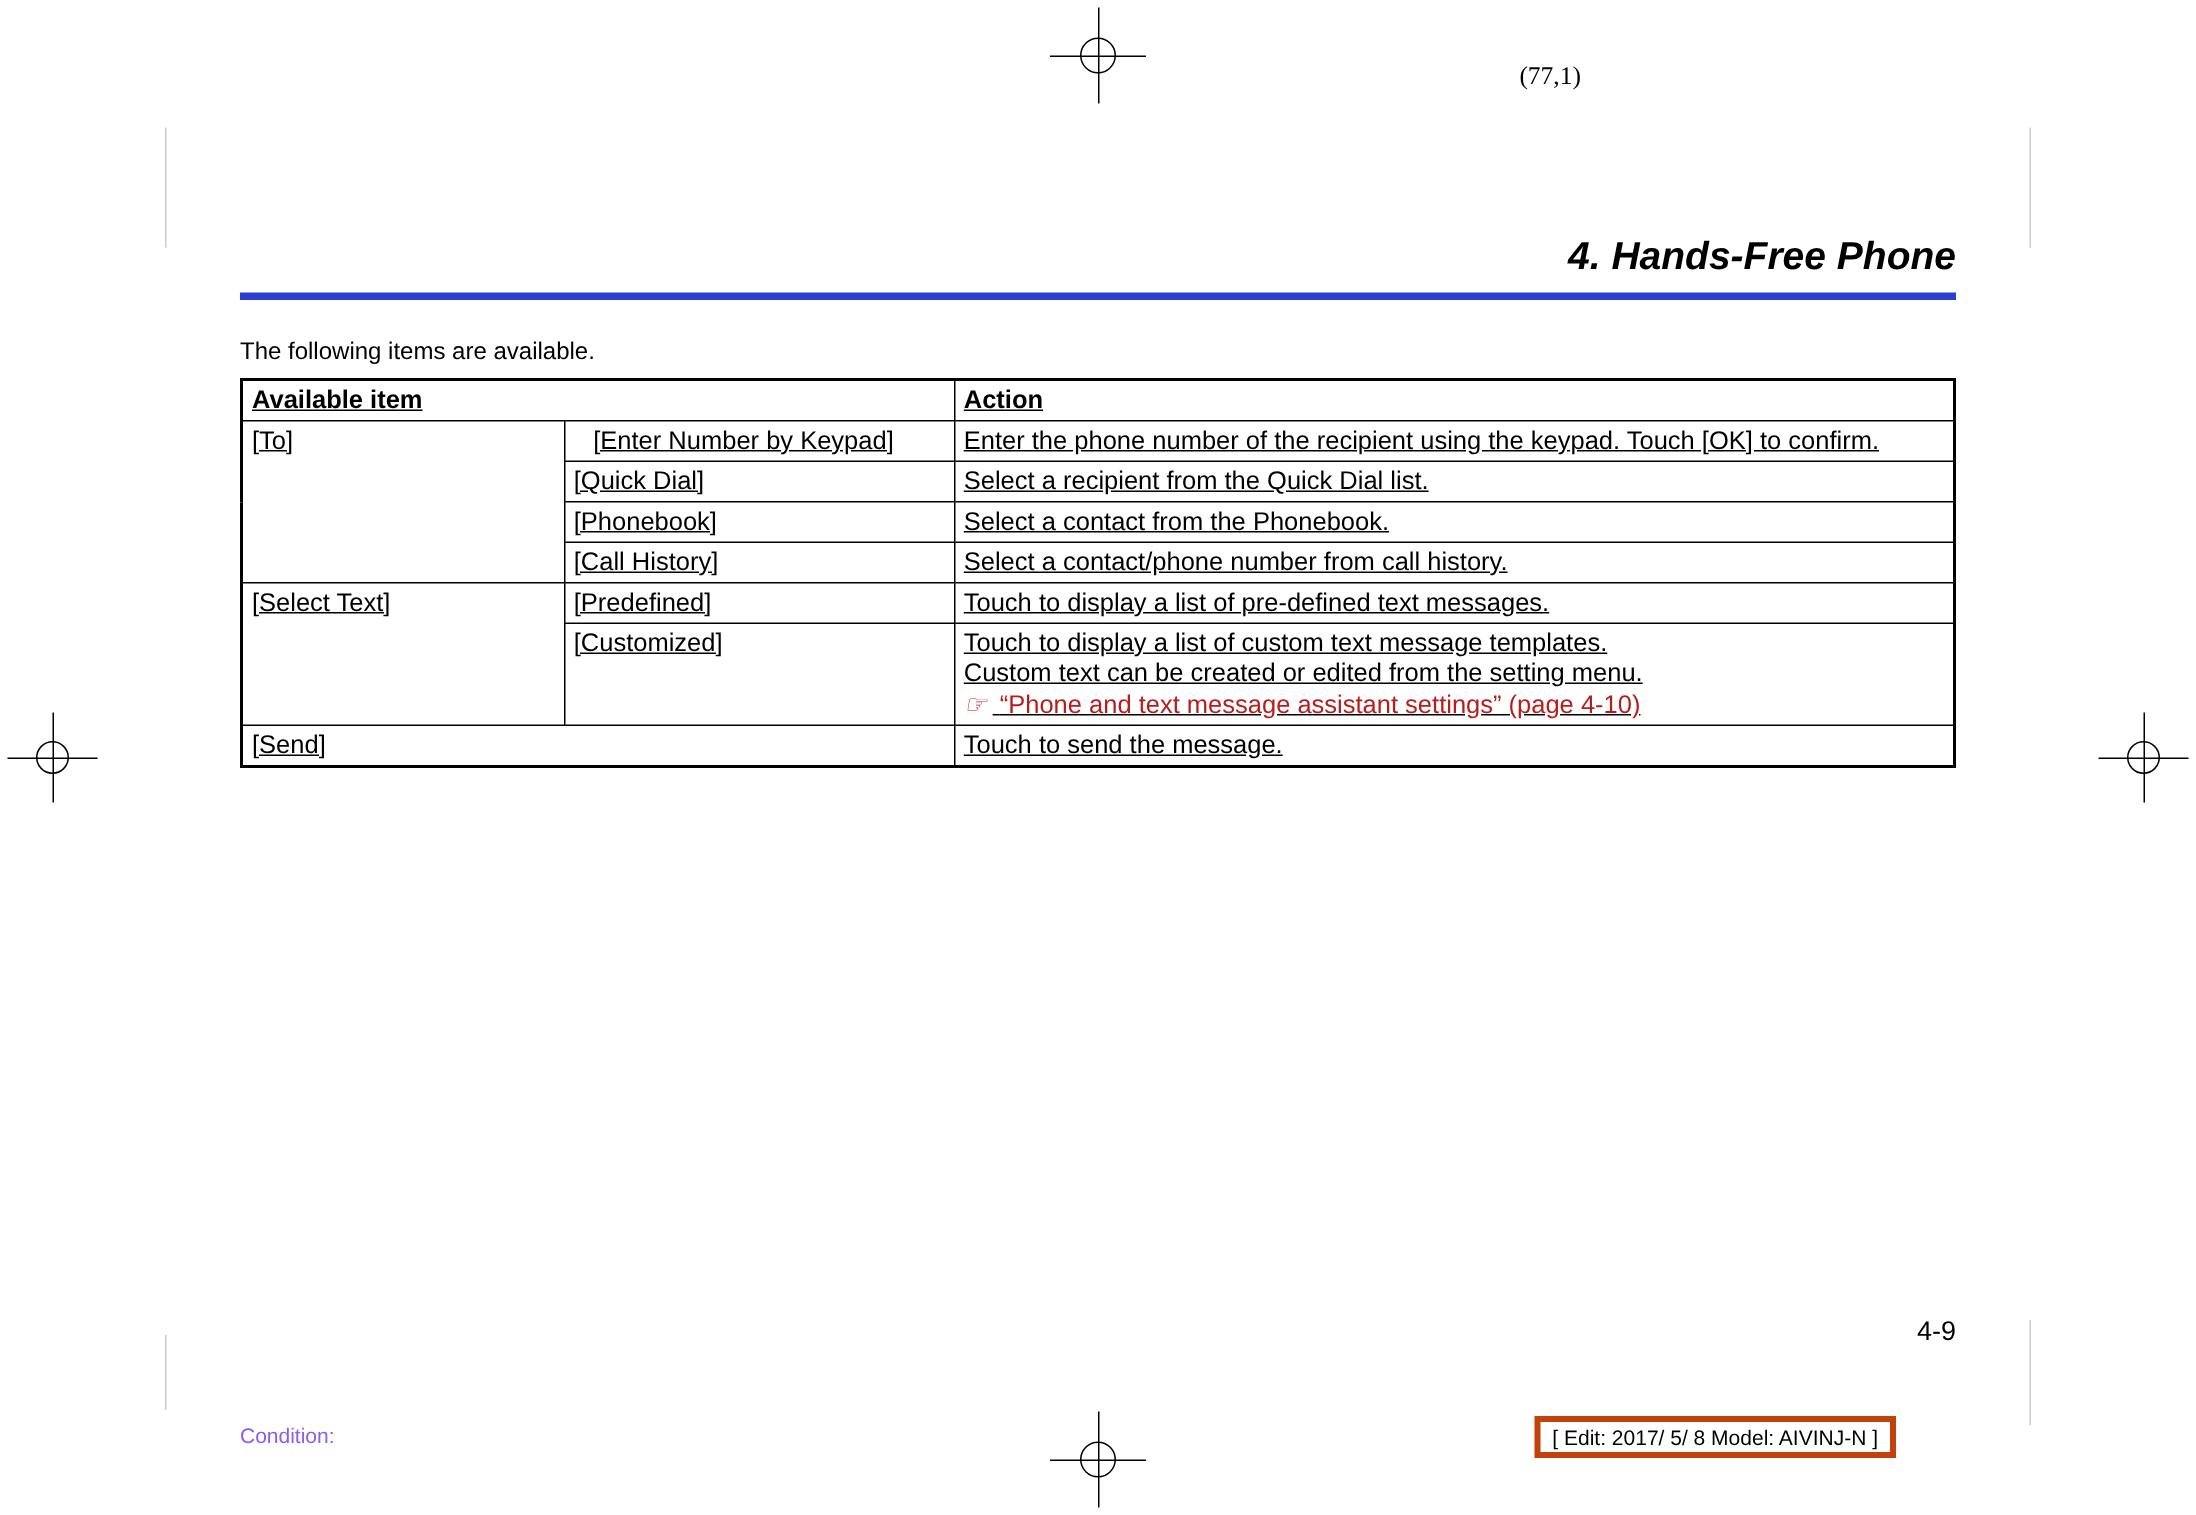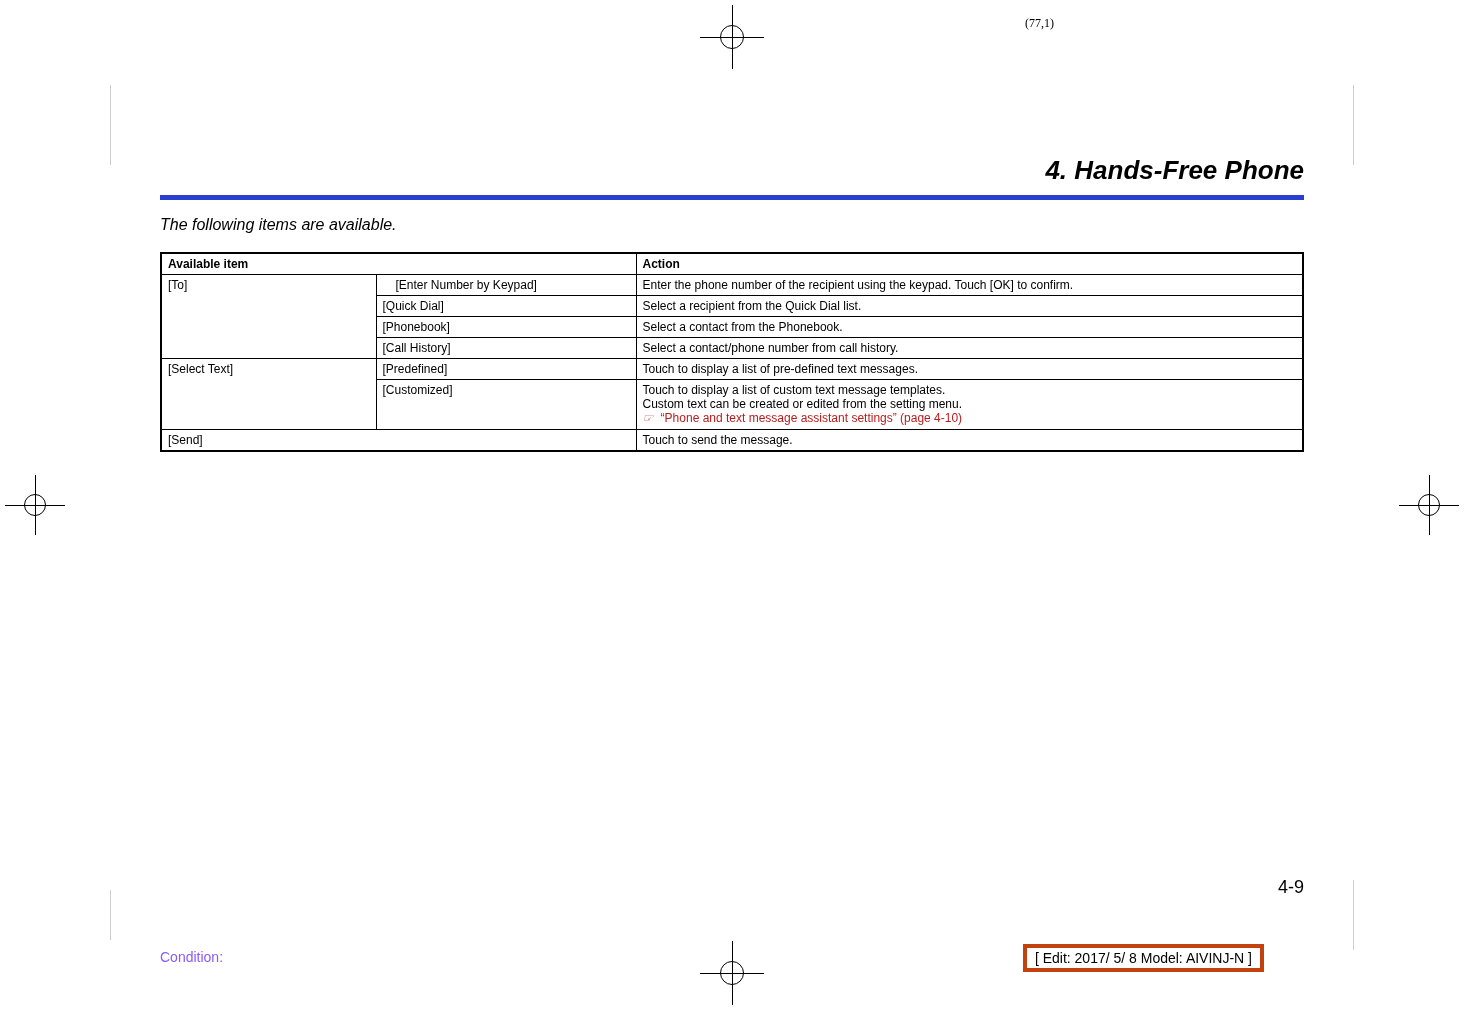--- a/index.html
+++ b/index.html
@@ -8,24 +8,24 @@
     padding: 0;
     font-family: Verdana, Arial, sans-serif;
     background: #fff;
     color: #000;
     width: 1464px;
     height: 1010px;
     position: relative;
   }
   .coord {
     position: absolute;
-    top: 16px;
+    top: 41px;
     right: 410px;
     font-family: "Times New Roman", serif;
-    font-size: 12px;
+    font-size: 17px;
   }
   .cropmark {
     position: absolute;
     width: 64px;
     height: 64px;
   }
   .cropmark::before, .cropmark::after {
     content: "";
     position: absolute;
     background: #000;
@@ -72,33 +72,33 @@
   .blue-bar {
     position: absolute;
     top: 195px;
     left: 160px;
     right: 160px;
     height: 5px;
     background: #2a3fcf;
   }
   .intro {
     position: absolute;
-    top: 216px;
+    top: 226px;
     left: 160px;
     font-size: 16px;
-    font-style: italic;
   }
   table {
     position: absolute;
     top: 252px;
     left: 160px;
     right: 160px;
     width: 1144px;
     border-collapse: collapse;
-    font-size: 12px;
+    font-size: 17px;
+    text-decoration: underline;
   }
   th, td {
     border: 1px solid #000;
     padding: 3px 6px;
     text-align: left;
     vertical-align: top;
   }
   th, .hdr {
     font-weight: bold;
   }

